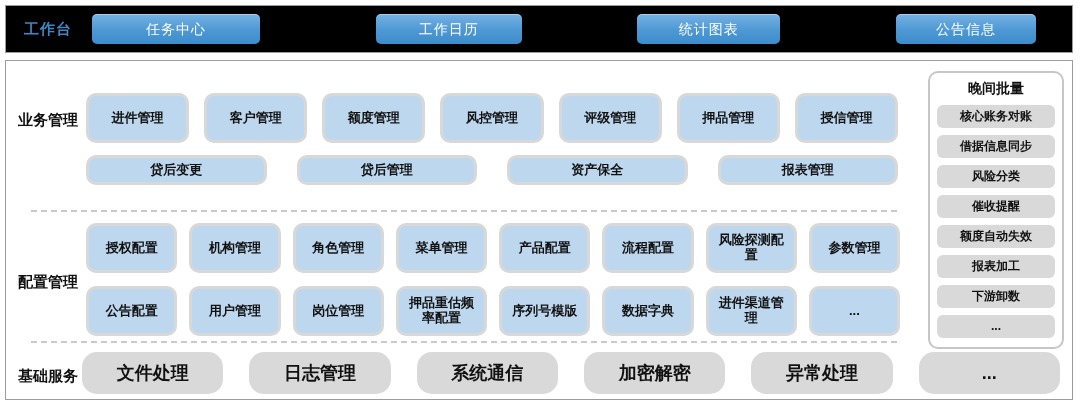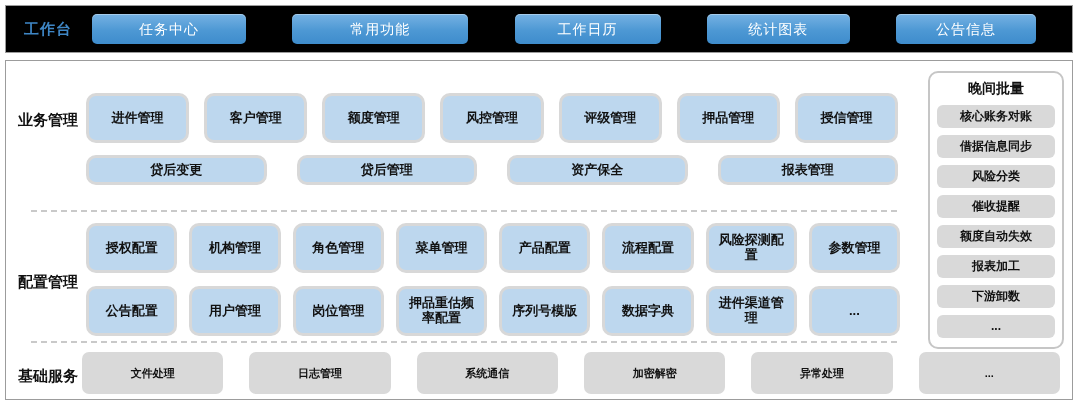--- a/index.html
+++ b/index.html
@@ -18,21 +18,21 @@
     margin-left:18px;width:62px;flex:0 0 auto;
     color:#3E86C5;font-weight:bold;font-size:15px;letter-spacing:1px;
   }
   .topbar-buttons{flex:1;display:flex;justify-content:space-between;margin-left:6px;margin-right:36px;}
   .top-btn{
     height:30px;line-height:30px;text-align:center;color:#fff;font-size:14px;
     border-radius:5px;letter-spacing:1px;
     background:linear-gradient(180deg,#76B2E3 0%,#4D98D4 55%,#3E8CCC 100%);
     box-shadow:inset 0 1px 0 rgba(255,255,255,.35);
   }
-  .w1{width:154px}.w2{width:176px}.w3{width:146px}.w4{width:143px}.w5{width:140px}
+  .w1{width:168px}.w2{width:176px}.w3{width:146px}.w4{width:143px}.w5{width:140px}
   
   .main{
     position:absolute;left:5px;top:60px;width:1068px;height:340px;
     background:#fff;border:1px solid #9C9C9C;box-sizing:border-box;
   }
   .section-label{
     position:absolute;left:12px;width:68px;
     font-weight:bold;font-size:15px;color:#111;white-space:nowrap;
   }
   .lbl-business{top:50px;}
@@ -46,42 +46,41 @@
   .base{left:76px;top:291px;width:978px;height:42px;gap:26px;}
   .dash{position:absolute;left:25px;width:866px;border-top:2px dashed #C9C9C9;height:0;}
   .dash1{top:149px;}
   .dash2{top:280px;}
   .tile{
     flex:1;display:flex;align-items:center;justify-content:center;text-align:center;
     font-weight:bold;font-size:13px;color:#111;line-height:1.15;
     border-radius:10px;box-sizing:border-box;padding:8px 4px;
   }
   .tile.blue{background:#BDD7EE;border:3px solid #D8D8D8;}
-  .tile.gray{background:#D9D9D9;border:none;border-radius:7px;font-size:11px;}
+  .tile.gray{background:#D9D9D9;border:none;border-radius:15px;font-size:18px;}
   
   .night{
     position:absolute;left:922px;top:10px;width:136px;height:278px;
     border:2px solid #C6C6C6;border-radius:10px;box-sizing:border-box;
     background:#fff;padding:5px 7px 12px 7px;
   }
   .night-title{text-align:center;font-weight:bold;font-size:14px;color:#111;margin:2px 0 7px 0;}
   .night-btn{
     height:23px;line-height:23px;margin-bottom:7px;
     background:#D9D9D9;border-radius:6px;
     text-align:center;font-weight:bold;font-size:12px;color:#111;
   }
 </style>
 </head>
 <body>
 
 <div class="topbar">
   <div class="topbar-label">工作台</div>
   <div class="topbar-buttons">
     <div class="top-btn w1">任务中心</div>
-    <div class="top-btn w2">常用功能</div>
     <div class="top-btn w3">工作日历</div>
     <div class="top-btn w4">统计图表</div>
     <div class="top-btn w5">公告信息</div>
   </div>
 </div>
 
 <div class="main">
 
   <div class="section-label lbl-business">业务管理</div>
   <div class="section-label lbl-config">配置管理</div>

